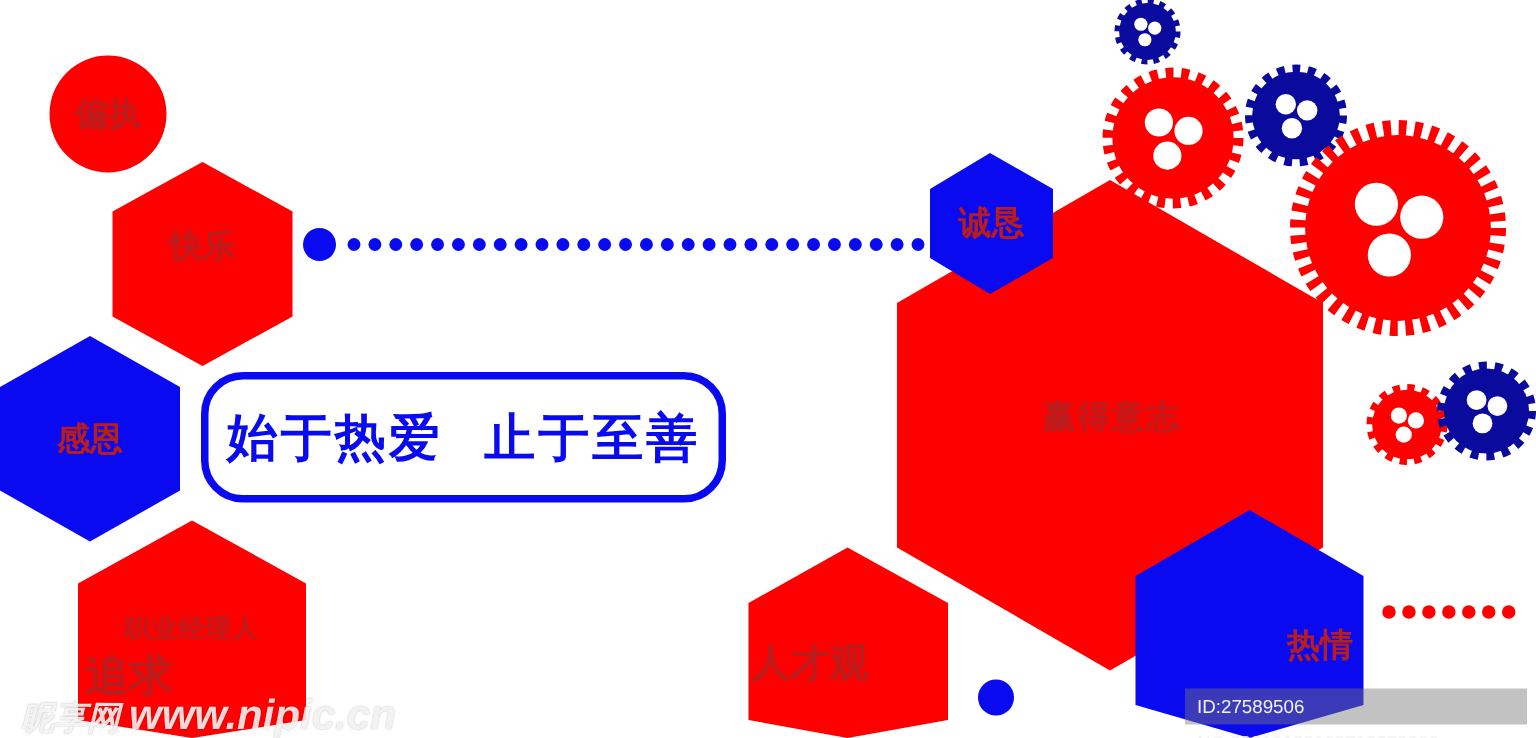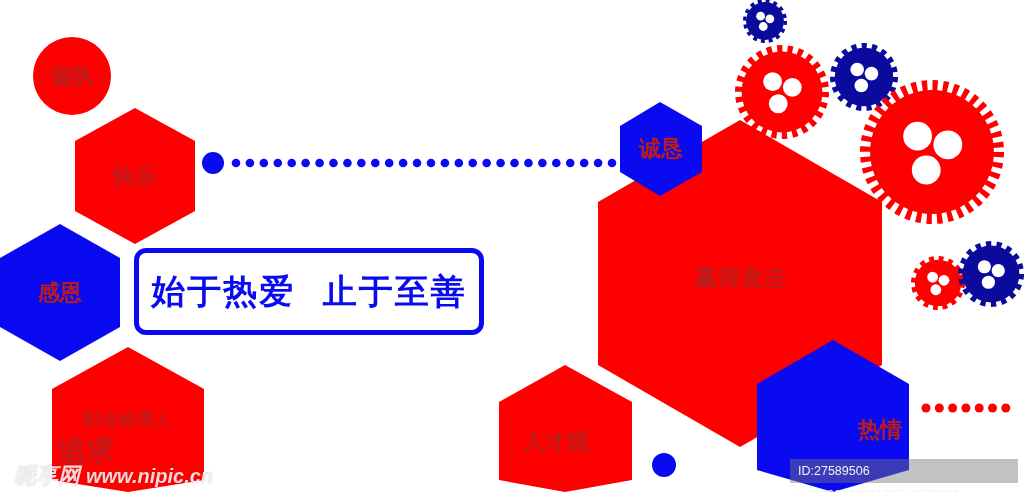--- a/index.html
+++ b/index.html
@@ -2,30 +2,30 @@
 <html><head>
 <meta charset="utf-8">
 <style>
   html, body { margin:0; padding:0; background:#ffffff; }
   body { width:1024px; height:492px; position:relative; overflow:hidden;
          font-family:"DejaVu Sans", "Liberation Sans", sans-serif; }
   .layer { position:absolute; left:0; top:0; width:1024px; height:492px; }
   .lbl { position:absolute; color:#b91c1c; font-weight:bold; white-space:nowrap;
          transform:translate(-50%,-50%); text-align:center; }
   .slogan-box { position:absolute; left:134px; top:248px; width:350px; height:87px;
-         box-sizing:border-box; border:5px solid #0a0af0; border-radius:12px; background:#fff;
+         box-sizing:border-box; border:5px solid #0a0af0; border-radius:28px; background:#fff;
          display:flex; align-items:center; justify-content:center; }
   .slogan { color:#0a0af0; font-weight:bold; font-size:34px; letter-spacing:2px; white-space:pre; }
   .wm-id { position:absolute; left:790px; top:459px; width:228px; height:24px;
          background:rgba(120,120,120,0.45); color:#f2f2f2; font-family:"Liberation Sans", sans-serif;
          font-size:12.5px; line-height:24px; padding-left:8px; box-sizing:border-box; }
   .wm-site { position:absolute; left:14px; top:461px; font-weight:bold; font-style:italic;
          color:rgba(255,255,255,0.85); font-size:22px; white-space:nowrap;
          text-shadow:0 0 1px rgba(0,0,0,0.35); }
-  .wm-site .url { font-size:20px; margin-left:6px; font-family:"Liberation Sans", sans-serif; }
+  .wm-site .url { font-size:28px; margin-left:6px; font-family:"Liberation Sans", sans-serif; }
 </style>
 </head>
 <body>
 
 <svg class="layer" viewBox="0 0 1024 492" xmlns="http://www.w3.org/2000/svg">
   <defs>
     <g id="gear-shape">
 
       <circle cx="0" cy="0" r="0.86"></circle>
     </g>
@@ -124,30 +124,30 @@
       <circle cx="939.3" cy="408" r="4.5"></circle>
       <circle cx="952.6" cy="408" r="4.5"></circle>
       <circle cx="965.9" cy="408" r="4.5"></circle>
       <circle cx="979.2" cy="408" r="4.5"></circle>
       <circle cx="992.5" cy="408" r="4.5"></circle>
       <circle cx="1005.8" cy="408" r="4.5"></circle>
     </g>
 </svg>
 
 <div class="lbl" style="left:72px;top:76px;font-size:22px;">偏执</div>
-<div class="lbl" style="left:135px;top:177px;font-size:22px;">快乐</div>
+<div class="lbl" style="left:135px;top:164px;font-size:22px;">快乐</div>
 <div class="lbl" style="left:60px;top:293px;font-size:22px;font-family:Liberation Serif, serif;">感恩</div>
 <div class="lbl" style="left:128px;top:419px;font-size:17px;letter-spacing:1px;">职业经理人</div>
 <div class="lbl" style="left:86px;top:451px;font-size:29px;">追求</div>
 
 <div class="slogan-box">
   <span class="slogan">始于热爱  止于至善</span>
 </div>
 
 <div class="lbl" style="left:661px;top:149px;font-size:22px;">诚恳</div>
 <div class="lbl" style="left:741px;top:278px;font-size:22px;letter-spacing:1px;">赢得意志</div>
-<div class="lbl" style="left:556px;top:442px;font-size:22px;font-family:Liberation Serif, serif;">人才观</div>
+<div class="lbl" style="left:540px;top:442px;font-size:26px;font-family:Liberation Serif, serif;">人才观</div>
 <div class="lbl" style="left:833px;top:430px;font-size:22px;margin-left:47px;">热情</div>
 
 <div class="wm-site">
   <span>昵享网</span><span class="url">www.nipic.cn</span>
 </div>
 <div class="wm-id">ID:27589506 NO:20210128163712278000</div>
 
 </body></html>

